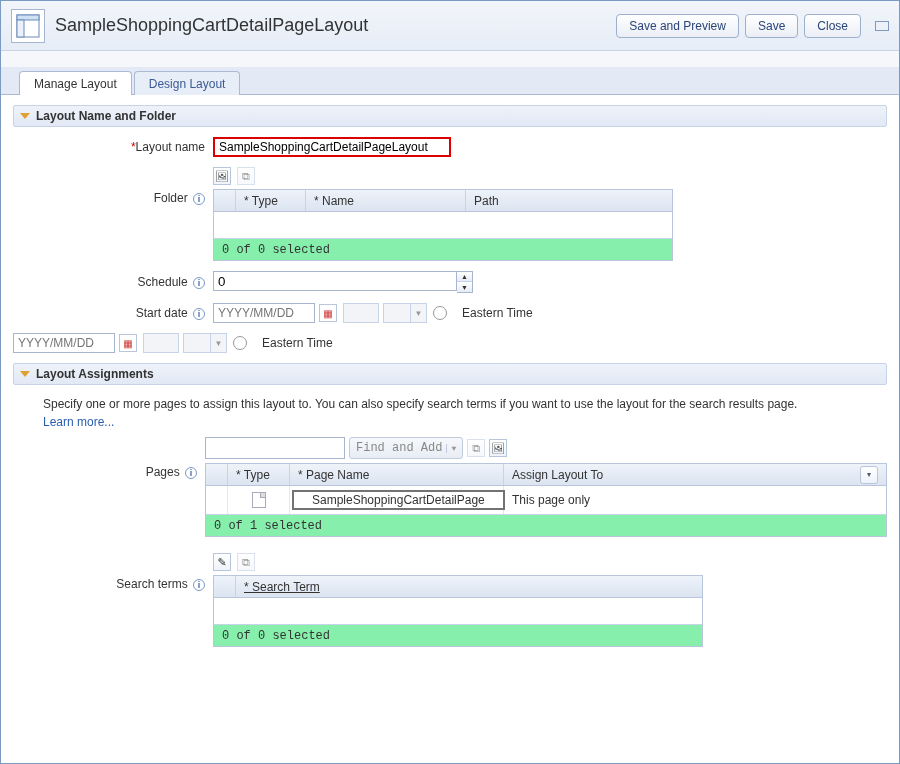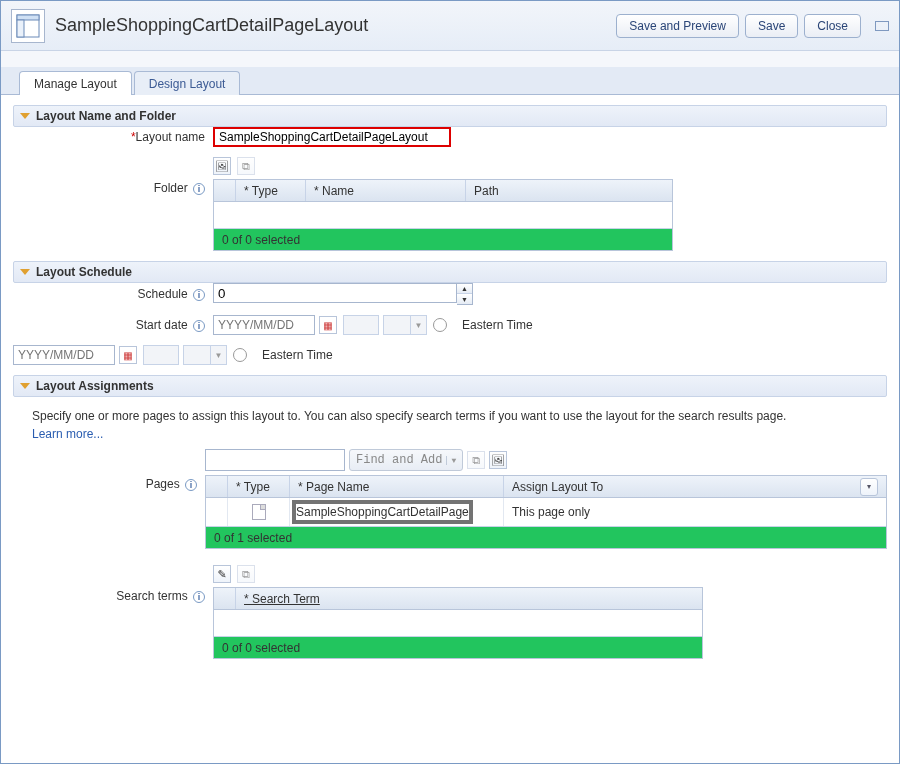--- a/index.html
+++ b/index.html
@@ -12,72 +12,72 @@
 .header-btns { display: flex; gap: 6px; align-items:center; }
 .btn { background: linear-gradient(#fff,#eaeef5); border: 1px solid #9cb0ce; border-radius: 4px; padding: 4px 12px; font-size: 12px; color: #2a4577; cursor: pointer; }
 .win-icon { width: 14px; height: 10px; border: 1px solid #7f99c0; margin-left:8px; cursor:pointer; }
 
 .tabs { display: flex; align-items: flex-end; height: 28px; background: #e3eaf5; padding-left: 18px; border-bottom: 1px solid #a9bad5; position:relative; margin-top: 16px; }
 .tab { padding: 5px 14px 4px; border: 1px solid #a9bad5; border-bottom: none; border-radius: 4px 4px 0 0; background: #e8eef7; color: #3b5a94; margin-right: 2px; cursor:pointer; font-size:12px; position:relative; top:1px;}
 .tab.active { background: #fff; color: #333; }
 
 .content { background: #fff; padding: 10px 12px 20px; height: calc(764px - 50px - 28px - 16px - 2px); overflow:auto; }
 
-.section-head { background: linear-gradient(#eef3fa,#e2e9f5); border: 1px solid #c7d3e7; height: 22px; display:flex; align-items:center; padding: 0 6px; border-radius: 2px; }
+.section-head { background: linear-gradient(#eef3fa,#e2e9f5); border: 1px solid #c7d3e7; height: 22px; display:flex; align-items:center; padding: 0 6px; border-radius: 2px; margin-bottom: 10px;}
 .disclose { width: 0; height:0; border-left:5px solid transparent; border-right:5px solid transparent; border-top:6px solid #e0a030; margin-right:6px; cursor:pointer;}
 .section-title { font-weight: bold; color: #333; font-size:12px;}
 
 .form-row { display:flex; align-items:center; margin-bottom: 10px; }
 .form-label { width: 200px; text-align:right; padding-right: 8px; font-size:12px; color:#333;}
 .req { color: #c00; }
 .infoicon { display:inline-block; width:12px; height:12px; border:1px solid #7a9ac4; border-radius:50%; color:#4a6ea8; font-size:9px; line-height:10px; text-align:center; font-weight:bold; margin-left:2px; cursor:pointer;}
 
 input[type=text].field { border:1px solid #a7b6ce; height:20px; padding:1px 4px; font-size:12px; background:#fff; }
 .hl-red { border: 2px solid #d00 !important; }
 
 .tool-row { display:flex; gap:6px; margin-bottom:4px; }
 .sq-icon { width:18px; height:18px; border:1px solid #b8c5da; background:linear-gradient(#fff,#eef3fa); cursor:pointer; display:flex;align-items:center;justify-content:center; font-size:11px;}
 
 .grid { border:1px solid #b8c5da; width: 460px; }
 .grid-head { background: linear-gradient(#eef3fa,#dbe4f0); border-bottom:1px solid #b8c5da; display:flex; height:22px; align-items:center;}
 .gh-cell { border-right:1px solid #c7d3e7; padding:0 8px; font-size:12px; height:100%; display:flex;align-items:center; color:#333;}
 .grid-body { background:#fff; min-height:26px; display:flex;}
 .gb-cell { border-right:1px solid #e2e8f1; padding:4px 8px; font-size:12px; display:flex;align-items:center;}
-.grid-foot { background:#22c55e; border-top:1px solid #c7d3e7; height:22px; padding:0 8px; display:flex;align-items:center; font-size:12px;}
+.grid-foot { background:#86efac; border-top:1px solid #c7d3e7; height:22px; padding:0 8px; display:flex;align-items:center; font-size:12px;font-family:Liberation Mono, monospace;}
 
 .spinner { display:flex; width:260px;}
 .spinner input { flex:1; border:1px solid #a7b6ce; height:20px; padding:1px 4px;}
 .spin-btns { width:16px; display:flex; flex-direction:column; border:1px solid #a7b6ce; border-left:none;}
 .spin-btns div { height:10px; background:linear-gradient(#fff,#e6ecf5); display:flex;align-items:center;justify-content:center; font-size:7px; cursor:pointer;}
 .spin-btns div:first-child{border-bottom:1px solid #c7d3e7;}
 
 .date-row input.df { width:102px;}
 .cal-icon { width:18px; height:18px; border:1px solid #b8c5da; background:#fff; margin-left:4px; cursor:pointer; display:flex;align-items:center;justify-content:center; font-size:10px; color:#c33;}
 .combo-dis { width:36px; height:20px; border:1px solid #c7d3e7; background:#f2f4f8; margin-left:6px;}
 .combo-dd { width:44px; height:20px; border:1px solid #c7d3e7; background:#f2f4f8; margin-left:4px; display:flex;}
 .combo-dd .arrow{ width:16px;border-left:1px solid #c7d3e7; display:flex;align-items:center;justify-content:center; color:#999; font-size:8px;}
 .clock-icon { width:14px;height:14px;border:1px solid #999;border-radius:50%;margin-left:6px; position:relative;}
 .tz-label { margin-left:15px; font-size:12px;}
 
-.assign-desc { font-size:12px; margin: 10px 16px 6px 19px; line-height:1.5;}
+.assign-desc { font-size:12px; margin: 10px 16px 6px 30px; line-height:1.5;}
 .link { color:#2a5db0; text-decoration:none; cursor:pointer;}
 
 .find-row { display:flex; gap:4px; align-items:center; margin-bottom:4px;}
 .find-input { width:140px; height:22px; border:1px solid #a7b6ce; padding:1px 4px;}
 .find-btn { height:22px; border:1px solid #c0cad9; background:linear-gradient(#f6f8fb,#e8edf5); color:#888; padding:0 6px; display:flex;align-items:center; border-radius:3px; cursor:default;font-family:Liberation Mono, monospace;}
 .find-btn .dd-arrow{ margin-left:4px; border-left:1px solid #c0cad9; padding-left:4px; font-size:8px; color:#999;}
 
 .grid-w682 { width: 682px; }
 .grid-w490 { width: 490px; }
 .dd-cell-arrow { margin-left:auto; width:18px;height:18px;border:1px solid #b8c5da; background:linear-gradient(#fff,#eef3fa); display:flex;align-items:center;justify-content:center; font-size:8px; color:#556; cursor:pointer; border-radius:3px;}
 
 .doc-icon { width:14px; height:16px; border:1px solid #aab; background:#fff; position:relative;}
 .doc-icon:after{content:"";position:absolute;top:0;right:0;width:4px;height:4px;background:#ddd;border-left:1px solid #aab;border-bottom:1px solid #aab;}
 
-.redbox { border:4px solid #737373; padding:1px 0;}
+.redbox { border:2px solid #737373; padding:1px 18px;}
 
 svg.layout-glyph{width:26px;height:26px;}
 </style>
 </head>
 <body>
 
 <div class="frame">
 
   <div class="header">
     <div class="icon-box">
@@ -126,24 +126,20 @@
             <div class="gh-cell" style="width:70px;">* Type</div>
             <div class="gh-cell" style="width:160px;">* Name</div>
             <div class="gh-cell" style="flex:1;border-right:none;">Path</div>
           </div>
           <div class="grid-body"></div>
           <div class="grid-foot">0 of 0 selected</div>
         </div>
       </div>
     </div>
 
-    <div class="section-head">
-      <div class="disclose"></div>
-      <div class="section-title">Layout Schedule</div>
-    </div>
 
     <div class="form-row">
       <div class="form-label"><span>Schedule</span> <span class="infoicon">i</span></div>
       <div class="spinner">
         <input type="text" value="0" style="">
         <div class="spin-btns">
           <div>▲</div>
           <div>▼</div>
         </div>
       </div>

